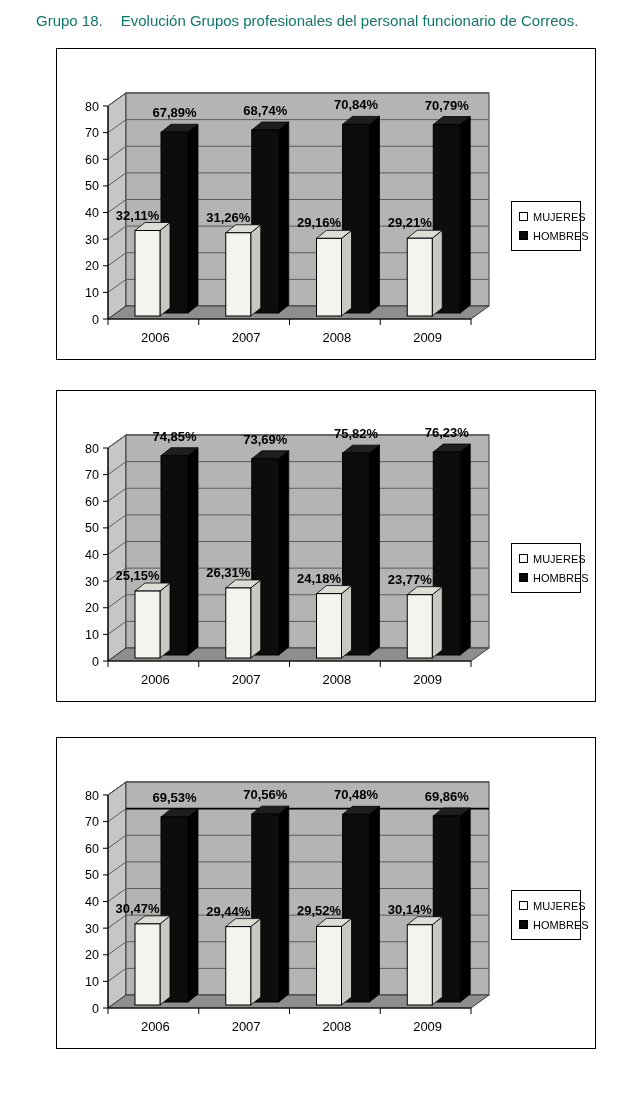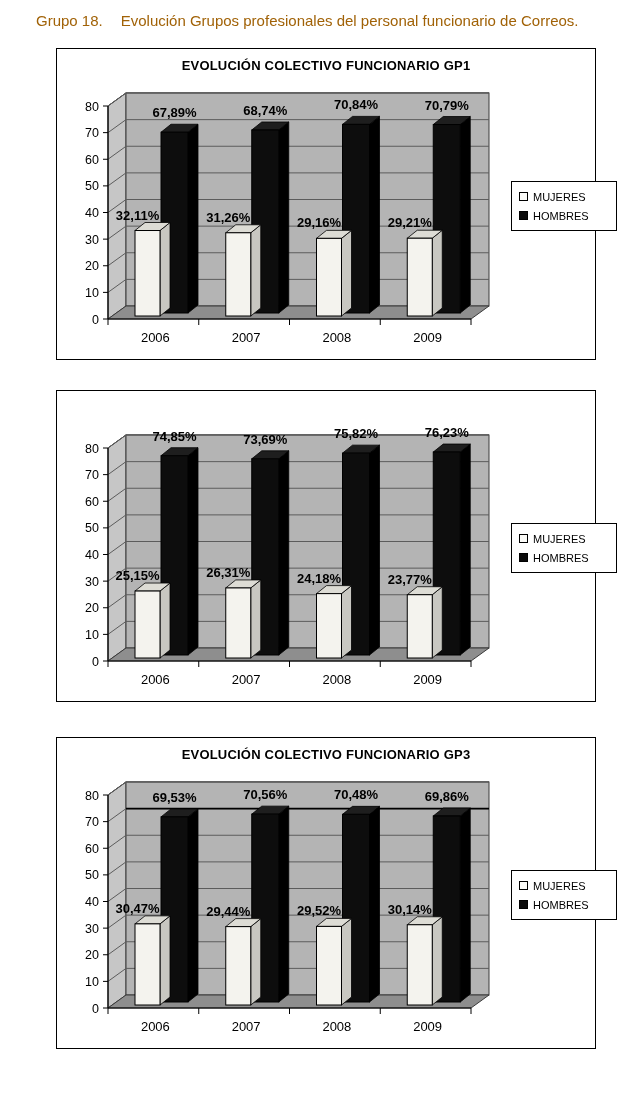--- a/index.html
+++ b/index.html
@@ -5,38 +5,38 @@
   html, body { margin: 0; padding: 0; }
   body {
     width: 644px; height: 1101px;
     background: #ffffff;
     font-family: "Liberation Sans", sans-serif;
     position: relative;
     color: #111;
   }
   .heading {
     position: absolute; top: 12px; left: 36px;
-    font-size: 15px; color: #a16207; white-space: nowrap;
+    font-size: 15px; color: #0f766e; white-space: nowrap;
   }
   .heading .hlabel { margin-right: 18px; }
   .chart-box {
     position: absolute; left: 56px; width: 538px; height: 310px;
     border: 1px solid #000; background: #fff;
   }
   #chart-box-0 { top: 48px; }
   #chart-box-1 { top: 390px; }
   #chart-box-2 { top: 737px; }
   .plot { position: absolute; left: 0; top: 0; }
   .chart-title {
     position: absolute; top: 9px; left: 0; width: 100%;
     text-align: center; font-size: 13px; font-weight: bold; color: #000;
     letter-spacing: 0.2px;
   }
   .legend {
-    position: absolute; left: 454px; top: 132px; width: 106px;
+    position: absolute; left: 454px; top: 152px; width: 70px;
     border: 1px solid #000; background: #fff;
     padding: 5px 0 5px 7px; box-sizing: border-box;
   }
   .legend-item {
     display: flex; align-items: center; height: 19px;
     font-size: 11px; color: #000; white-space: nowrap;
   }
   .swatch {
     width: 7px; height: 7px; border: 1px solid #000;
     display: inline-block; margin-right: 5px; flex: 0 0 auto;
@@ -128,21 +128,20 @@
       <text x="370.625" y="293" fill="#000" text-anchor="middle" font-size="13">2009</text>
       <text x="117.5" y="68.242875" fill="#000" text-anchor="middle" font-size="13" font-weight="bold">67,89%</text>
       <text x="80.5" y="170.507125" fill="#000" text-anchor="middle" font-size="13" font-weight="bold">32,11%</text>
       <text x="208.25" y="65.97975" fill="#000" text-anchor="middle" font-size="13" font-weight="bold">68,74%</text>
       <text x="171.25" y="172.77024999999998" fill="#000" text-anchor="middle" font-size="13" font-weight="bold">31,26%</text>
       <text x="299" y="60.38849999999999" fill="#000" text-anchor="middle" font-size="13" font-weight="bold">70,84%</text>
       <text x="262" y="178.36149999999998" fill="#000" text-anchor="middle" font-size="13" font-weight="bold">29,16%</text>
       <text x="389.75" y="60.52162499999997" fill="#000" text-anchor="middle" font-size="13" font-weight="bold">70,79%</text>
       <text x="352.75" y="178.228375" fill="#000" text-anchor="middle" font-size="13" font-weight="bold">29,21%</text>
     </svg>
-  <div class="chart-title">EVOLUCIÓN COLECTIVO FUNCIONARIO GP1</div>
   <div class="legend">
     <div class="legend-item">
       <span class="swatch sw-m"></span>
       <span>MUJERES</span>
     </div>
     <div class="legend-item">
       <span class="swatch sw-h"></span>
       <span>HOMBRES</span>
     </div>
   </div>
@@ -322,21 +321,20 @@
       <text x="370.625" y="293" fill="#000" text-anchor="middle" font-size="13">2009</text>
       <text x="117.5" y="63.876374999999996" fill="#000" text-anchor="middle" font-size="13" font-weight="bold">69,53%</text>
       <text x="80.5" y="174.873625" fill="#000" text-anchor="middle" font-size="13" font-weight="bold">30,47%</text>
       <text x="208.25" y="61.133999999999986" fill="#000" text-anchor="middle" font-size="13" font-weight="bold">70,56%</text>
       <text x="171.25" y="177.61599999999999" fill="#000" text-anchor="middle" font-size="13" font-weight="bold">29,44%</text>
       <text x="299" y="61.34699999999998" fill="#000" text-anchor="middle" font-size="13" font-weight="bold">70,48%</text>
       <text x="262" y="177.403" fill="#000" text-anchor="middle" font-size="13" font-weight="bold">29,52%</text>
       <text x="389.75" y="62.997749999999996" fill="#000" text-anchor="middle" font-size="13" font-weight="bold">69,86%</text>
       <text x="352.75" y="175.75225" fill="#000" text-anchor="middle" font-size="13" font-weight="bold">30,14%</text>
     </svg>
-  <div class="chart-title">EVOLUCIÓN COLECTIVO FUNCIONARIO GP3</div>
   <div class="legend">
     <div class="legend-item">
       <span class="swatch sw-m"></span>
       <span>MUJERES</span>
     </div>
     <div class="legend-item">
       <span class="swatch sw-h"></span>
       <span>HOMBRES</span>
     </div>
   </div>

